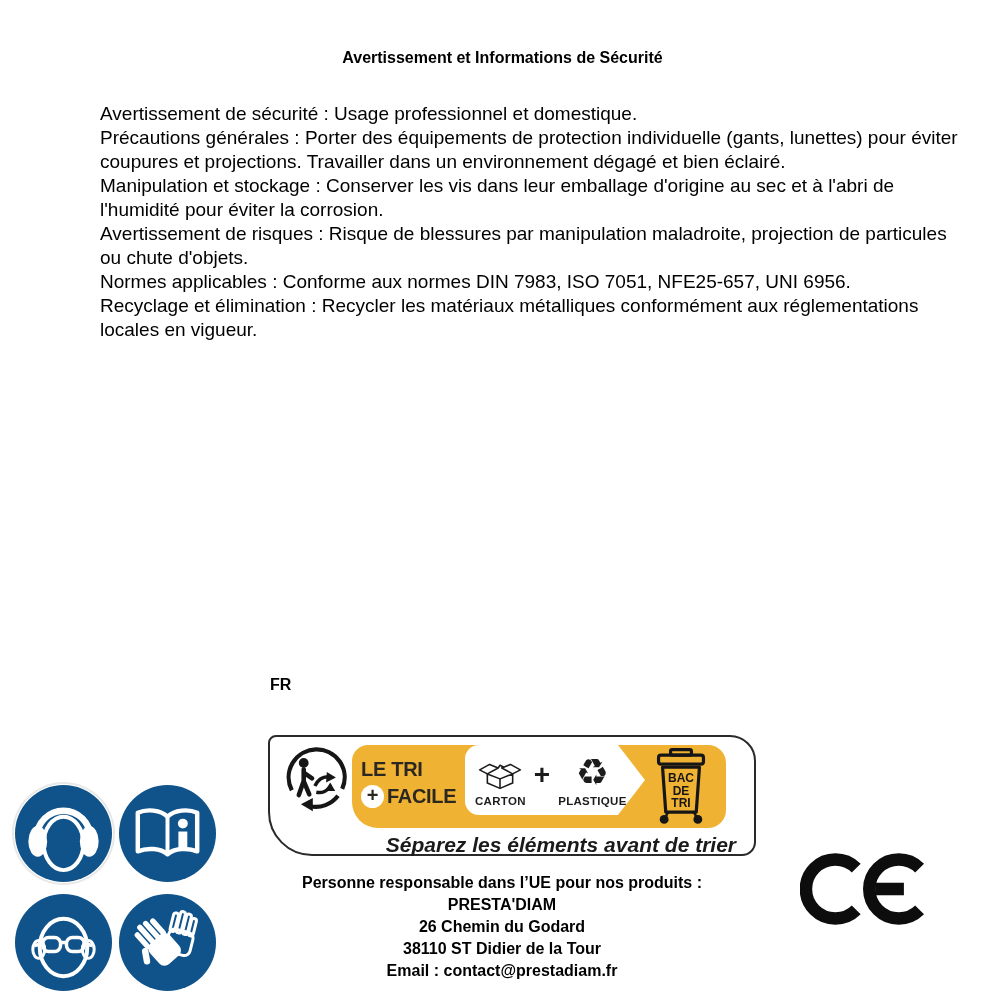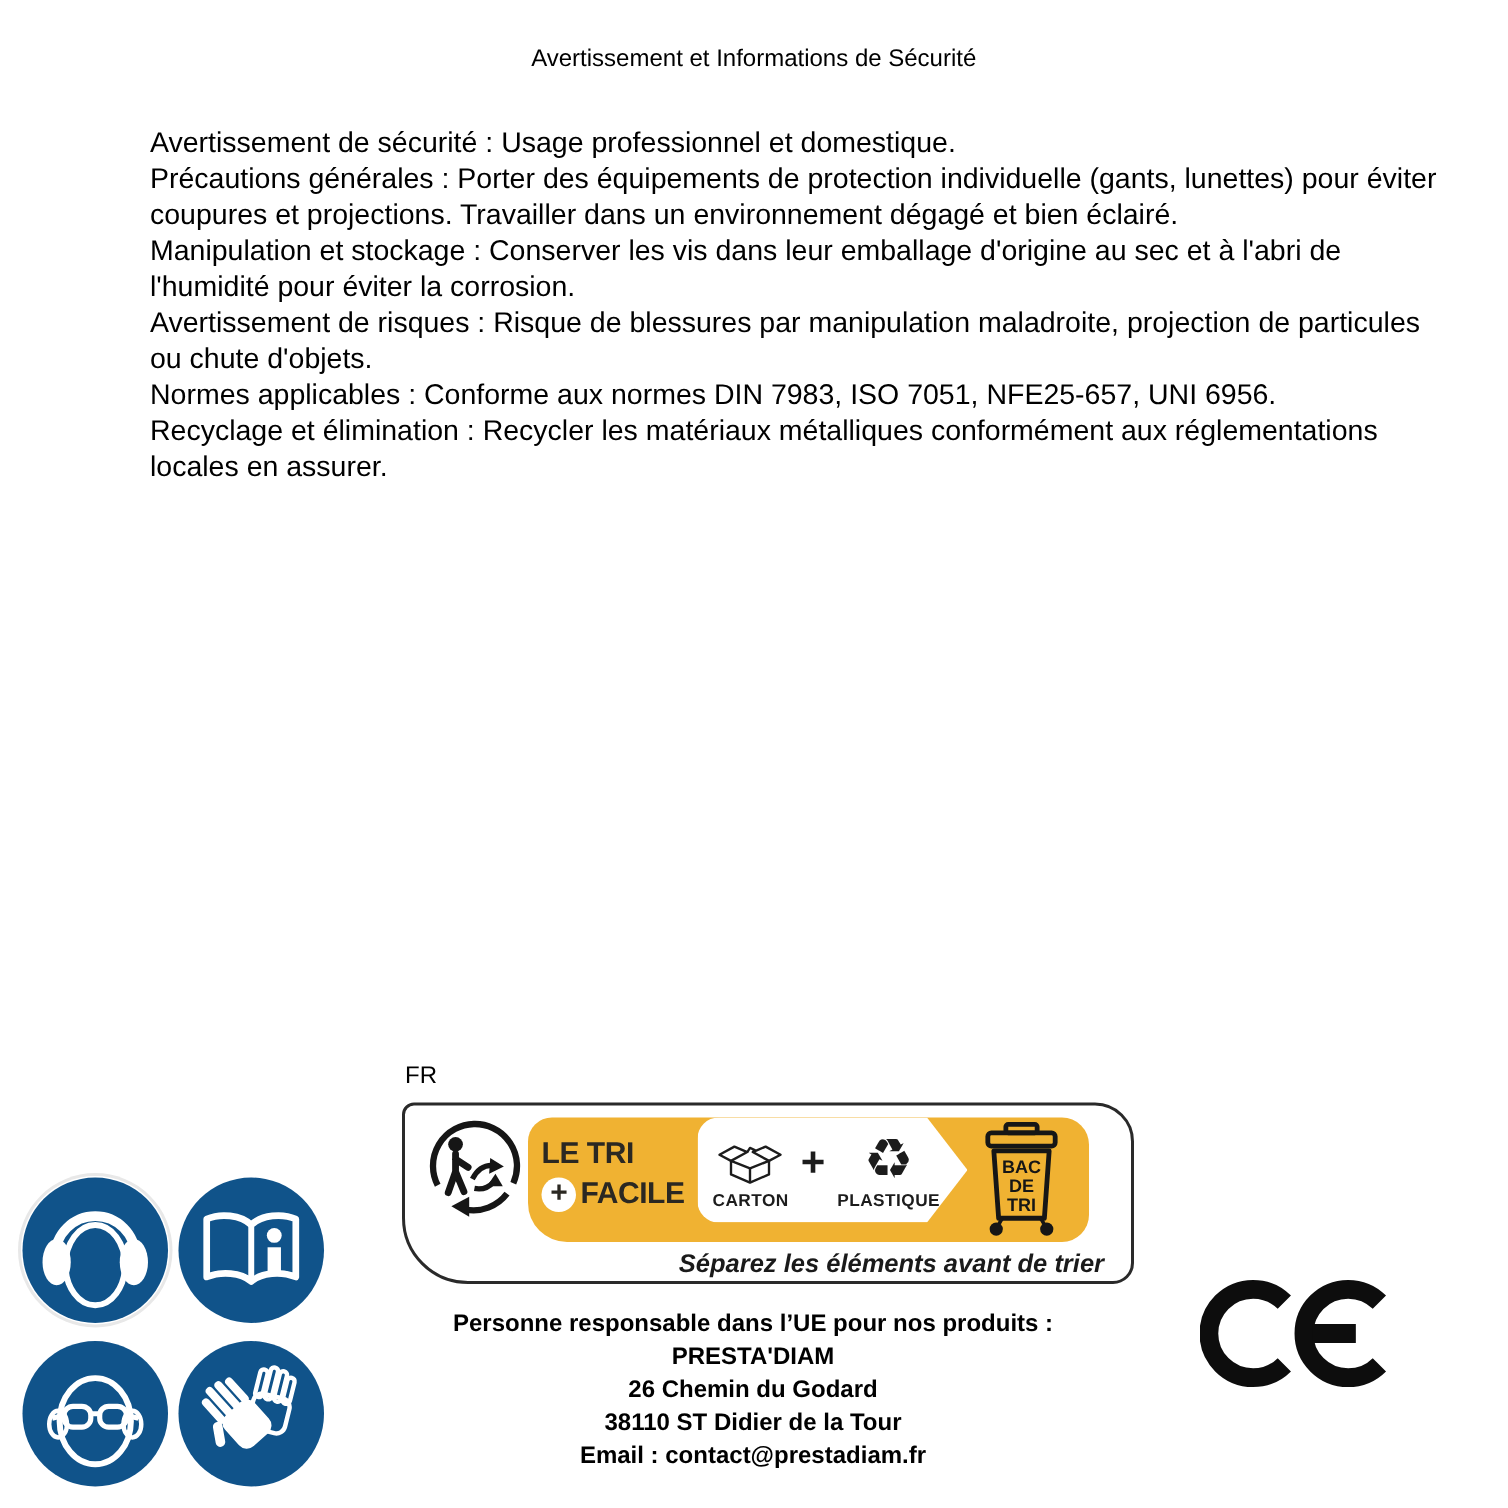--- a/index.html
+++ b/index.html
@@ -2,41 +2,41 @@
 <html style="--picto-blue: #10538A; --label-yellow: #F0B232; --ink: #161616;"><head>
 <meta charset="utf-8">
 <style>
   html,body{margin:0;padding:0;}
   body{
     width:1005px;height:1005px;background:#ffffff;position:relative;
     font-family:"Liberation Sans", sans-serif;color:#000;
     overflow:hidden;
   }
   .title{
-    margin:30px 0 0 0;text-align:center;
-    font-size:16px;font-weight:normal;line-height:19px;
+    margin:48px 0 0 0;text-align:center;
+    font-size:16px;font-weight:bold;line-height:19px;
   }
   .body-text{
     margin:35px 0 0 100px;width:870px;
     font-size:19px;line-height:24px;
   }
   .body-text p{margin:0;}
   
   .picto-grid{
     position:absolute;left:14px;top:784px;
     display:grid;grid-template-columns:99px 99px;grid-auto-rows:99px;
     column-gap:5px;row-gap:10px;
   }
   .picto{width:99px;height:99px;}
   .picto svg{width:100%;height:100%;display:block;}
   .picto-ring{border-radius:50%;box-shadow:0 0 0 2px #e8e8e8;}
   
   .fr-code{
-    position:absolute;left:270px;top:709px;
-    font-size:16px;font-weight:normal;
+    position:absolute;left:270px;top:676px;
+    font-size:16px;font-weight:bold;
   }
   .label-box{
     position:absolute;left:268px;top:735px;width:488px;height:121px;
     background:#fff;border:2px solid #2a2a2a;
     border-radius:8px 26px 14px 44px;
     box-sizing:border-box;
   }
   .triman{position:absolute;left:12px;top:7px;width:70px;height:70px;}
   .triman svg{width:100%;height:100%;display:block;}
   .banner{
@@ -67,21 +67,21 @@
   .material .m-icon{height:38px;display:flex;align-items:center;}
   .material .m-icon svg{display:block;}
   .recycle-glyph{font-size:37px;line-height:38px;color:#1c1c1c;}
   .m-label{font-size:11.5px;font-weight:bold;color:#1c1c1c;margin-top:4px;letter-spacing:0.3px;}
   .mat-plus{font-size:28px;font-weight:bold;color:#1c1c1c;margin-top:-12px;}
   .bin{position:absolute;left:298px;top:3px;width:62px;height:77px;}
   .bin svg{width:100%;height:100%;display:block;}
   .bin text{font-weight:bold;font-size:15px;font-family:"Liberation Sans",sans-serif;}
   .tagline{
     position:absolute;right:18px;top:96px;
-    font-size:17px;font-style:italic;font-weight:bold;color:#1a1a1a;
+    font-size:21px;font-style:italic;font-weight:bold;color:#1a1a1a;
     white-space:nowrap;
   }
   
   .contact{
     position:absolute;left:268px;top:872px;width:468px;
     text-align:center;font-size:16px;font-weight:bold;line-height:22px;
   }
   .contact div{white-space:nowrap;}
   
   .ce-mark{position:absolute;left:800px;top:838px;width:140px;height:102px;}
@@ -94,21 +94,21 @@
 <main>
 
   <h1 class="title">Avertissement et Informations de Sécurité</h1>
 
   <section class="body-text">
     <p>Avertissement de sécurité : Usage professionnel et domestique.</p>
     <p>Précautions générales : Porter des équipements de protection individuelle (gants, lunettes) pour éviter coupures et projections. Travailler dans un environnement dégagé et bien éclairé.</p>
     <p>Manipulation et stockage : Conserver les vis dans leur emballage d'origine au sec et à l'abri de l'humidité pour éviter la corrosion.</p>
     <p>Avertissement de risques : Risque de blessures par manipulation maladroite, projection de particules ou chute d'objets.</p>
     <p>Normes applicables : Conforme aux normes DIN 7983, ISO 7051, NFE25-657, UNI 6956.</p>
-    <p>Recyclage et élimination : Recycler les matériaux métalliques conformément aux réglementations locales en assurer.</p>
+    <p>Recyclage et élimination : Recycler les matériaux métalliques conformément aux réglementations locales en vigueur.</p>
   </section>
 
   <div class="picto-grid">
     <div class="picto picto-ring">
       <svg viewBox="0 0 100 100">
         <circle class="picto-bg" cx="50" cy="50" r="49"></circle>
         <path d="M23,54 a27,27 0 0 1 54,0" fill="none" stroke="#fff" stroke-width="6.5"></path>
         <ellipse cx="24" cy="58" rx="9.5" ry="15.5" fill="#fff"></ellipse>
         <ellipse cx="76" cy="58" rx="9.5" ry="15.5" fill="#fff"></ellipse>
         <ellipse cx="50" cy="60" rx="20" ry="27" fill="none" stroke="#fff" stroke-width="4"></ellipse>

